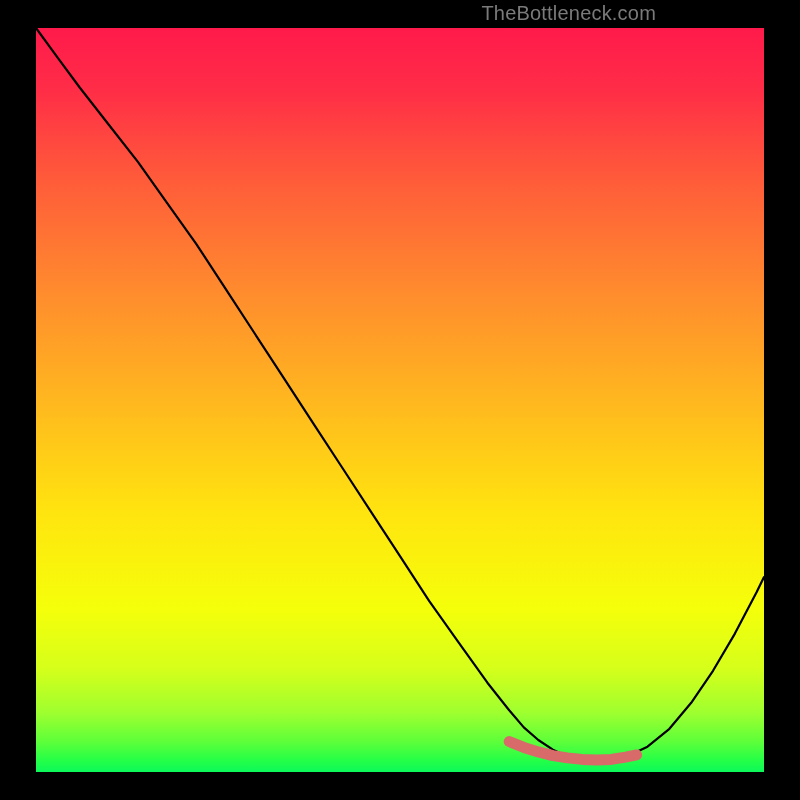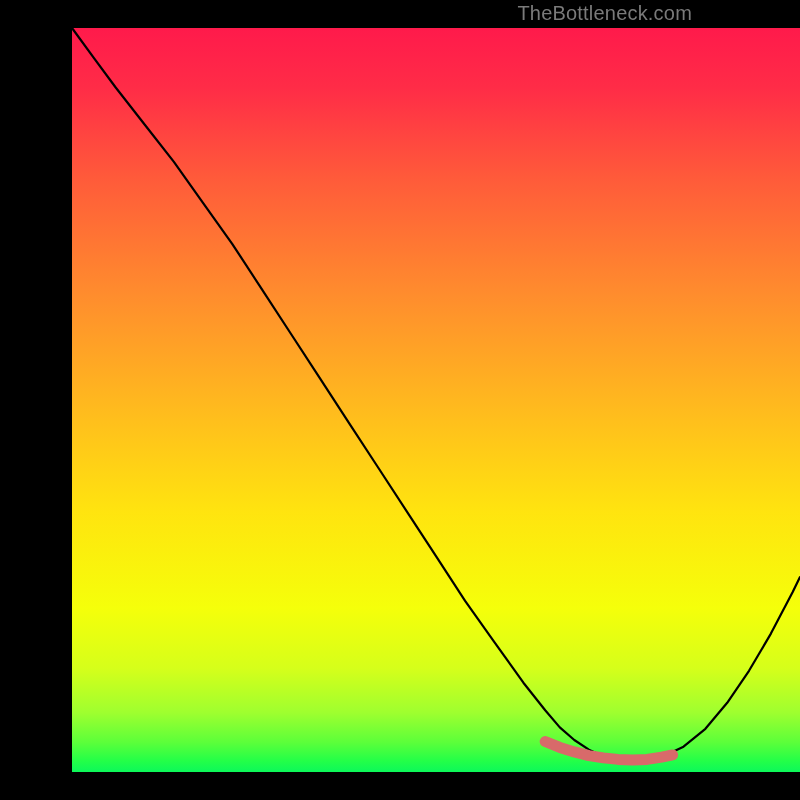--- a/index.html
+++ b/index.html
@@ -9,21 +9,20 @@
     height: 800px;
     background: #000;
     font-family: Arial, Helvetica, sans-serif;
     overflow: hidden;
   }
   .frame {
     position: relative;
     width: 668px;
     height: 800px;
     background: #000;
-    margin-left: 36px;
   }
   .attribution {
     position: absolute;
     top: 2px;
     right: 12px;
     color: #7a7a7a;
     font-size: 20px;
     font-weight: 400;
     letter-spacing: 0.2px;
     user-select: none;

